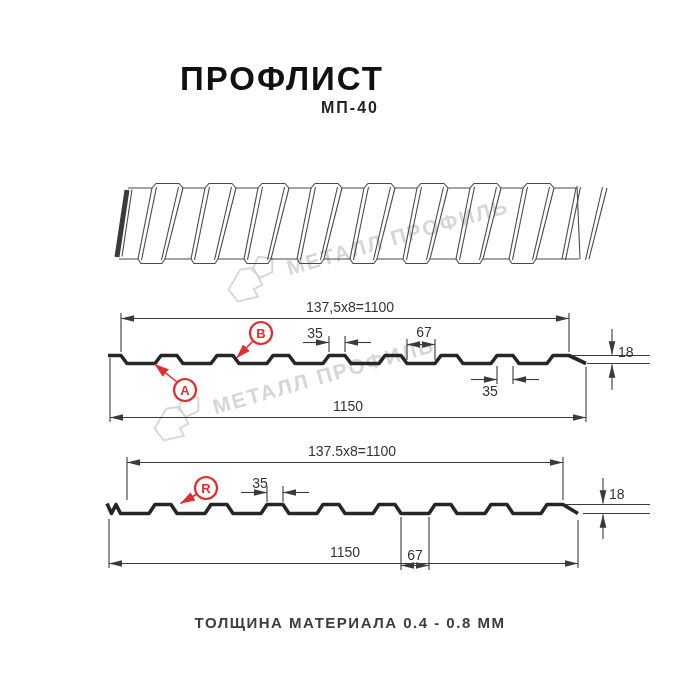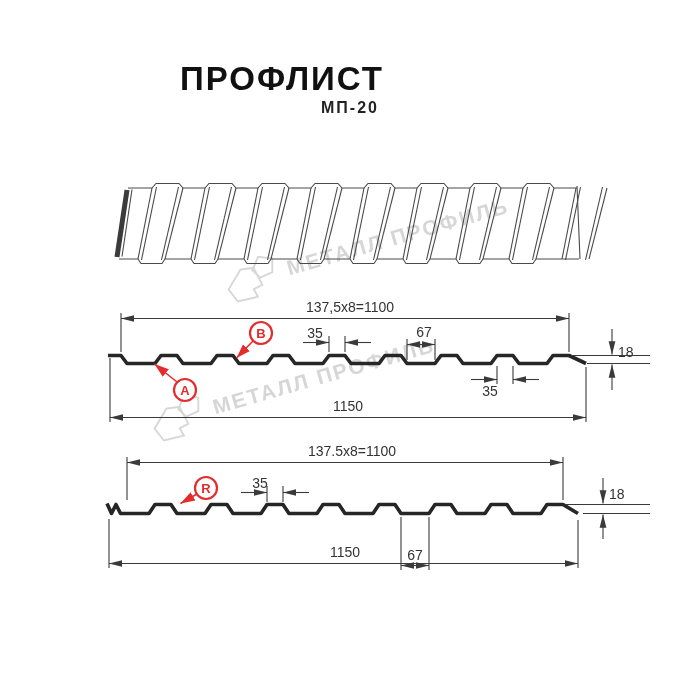--- a/index.html
+++ b/index.html
@@ -28,21 +28,21 @@
   .redc{stroke:#e42c2c;stroke-width:2.2;fill:#ffffff;}
   .lbl{font-family:"Liberation Sans",sans-serif;font-size:13px;font-weight:bold;
        fill:#e42c2c;text-anchor:middle;}
 </style>
 </head>
 <body>
 
 <div class="page">
 
   <div class="title">ПРОФЛИСТ</div>
-  <div class="subtitle">МП-20</div>
+  <div class="subtitle">МП-40</div>
 
   <div class="watermark wm1 wmlayer">
     <svg width="58" height="46" viewBox="0 0 62 48">
       <polygon points="4,28 22,11 36,13 40,33 30,35 32,44 10,43" fill="none" stroke="#d7d7d7" stroke-width="2"></polygon>
       <polygon points="34,15 44,3 58,9 54,23 40,25" fill="none" stroke="#d7d7d7" stroke-width="2"></polygon>
     </svg>
     <span>МЕТАЛЛ ПРОФИЛЬ</span>
   </div>
   <div class="watermark wm2 wmlayer">
     <svg width="58" height="46" viewBox="0 0 62 48">
@@ -202,13 +202,14 @@
       <line class="dimline" x1="345" y1="563.5" x2="109" y2="563.5" marker-end="url(#arr)"></line>
       <line class="dimline" x1="345" y1="563.5" x2="578" y2="563.5" marker-end="url(#arr)"></line>
       <text class="dim" x="345" y="557">1150</text>
 
       <line class="red" x1="197" y1="494" x2="180.5" y2="503.5" marker-end="url(#arrR)"></line>
       <circle class="redc" cx="206" cy="488" r="11"></circle>
       <text class="lbl" x="206" y="492.5">R</text>
     </g>
   </svg>
 
+  <div class="footer">ТОЛЩИНА МАТЕРИАЛА 0.4 - 0.8 ММ</div>
 </div>
 
 </body></html>

